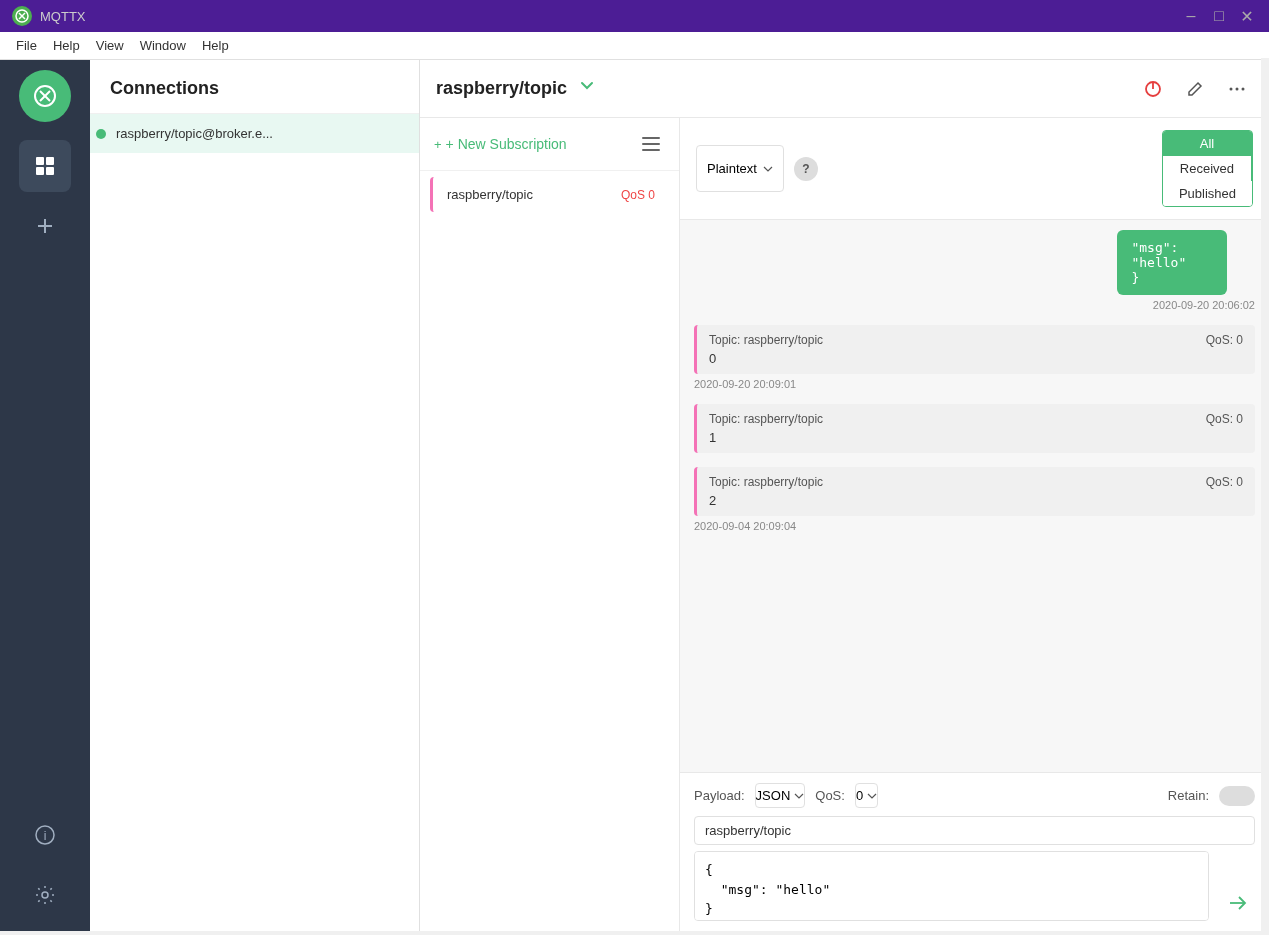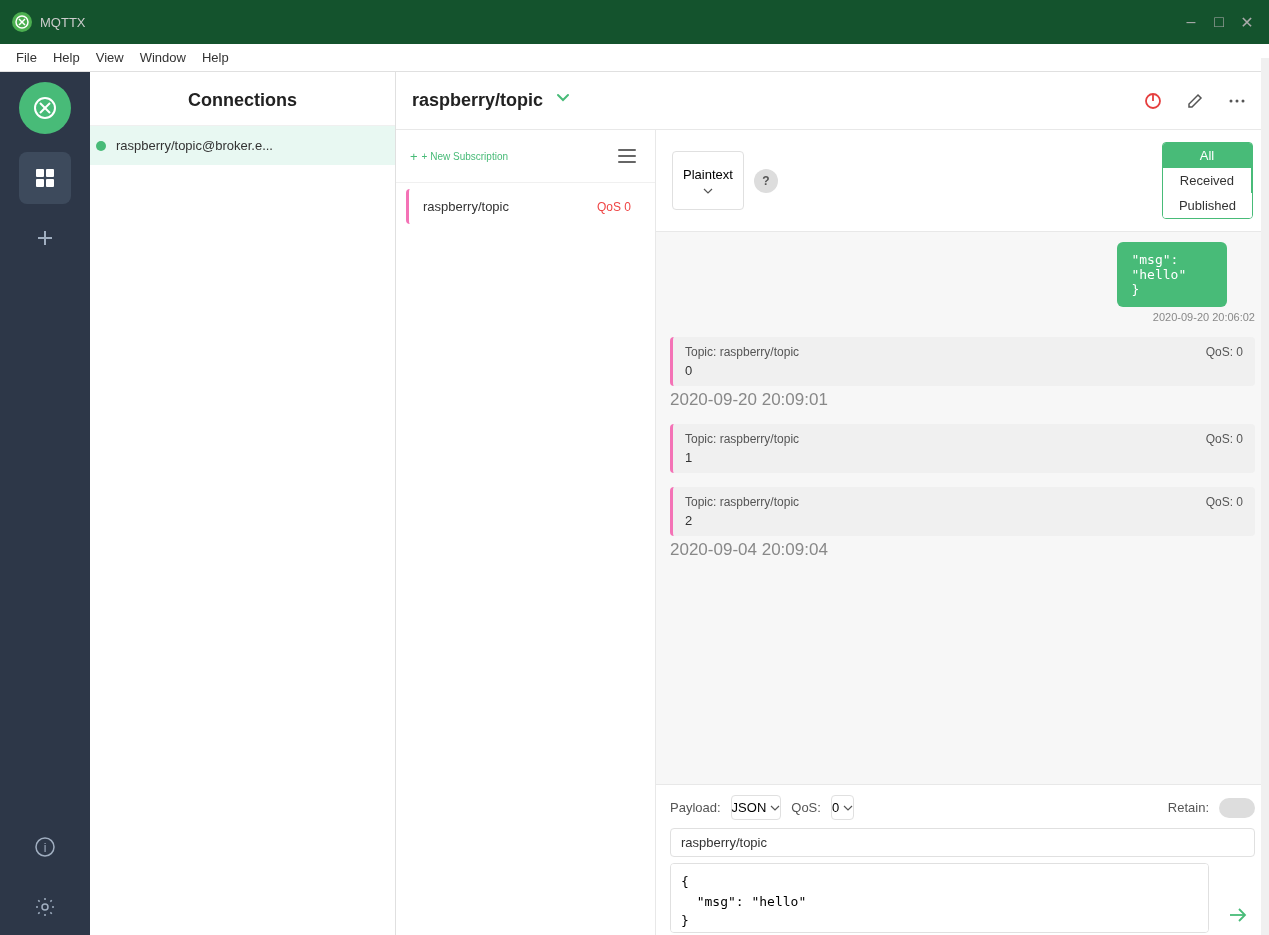--- a/index.html
+++ b/index.html
@@ -1,21 +1,21 @@
 <!DOCTYPE html>
 <html><head>
   <meta charset="utf-8">
   <style>
     * { box-sizing: border-box; margin: 0; padding: 0; }
     body { font-family: -apple-system, BlinkMacSystemFont, 'Segoe UI', sans-serif; font-size: 13px; background: #f0f0f0; width: 1269px; height: 935px; overflow: hidden; }
 
     
     .title-bar {
-      background: #14532d;
-      height: 44px;
+      background: #4c1d95;
+      height: 32px;
       display: flex;
       align-items: center;
       padding: 0 12px;
       color: #ccc;
       font-size: 13px;
       user-select: none;
     }
     .title-bar-logo {
       width: 20px; height: 20px;
       background: #4CAF50;
@@ -74,26 +74,25 @@
     .sidebar-icon-btn {
       width: 52px; height: 52px;
       display: flex; align-items: center; justify-content: center;
       cursor: pointer; color: #a0aec0; border-radius: 8px;
     }
     .sidebar-icon-btn.active { background: #3d4a5c; color: #fff; }
     .sidebar-spacer { flex: 1; }
 
     
     .connections-panel {
-      width: 306px;
+      width: 330px;
       background: #fff;
       border-right: 1px solid #e0e0e0;
       display: flex;
       flex-direction: column;
-      text-align: center;
     }
     .connections-header {
       padding: 18px 20px 14px;
       font-size: 18px;
       font-weight: 700;
       color: #222;
       border-bottom: 1px solid #f0f0f0;
     }
     .connection-item {
       display: flex;
@@ -215,21 +214,20 @@
     .plaintext-select {
       display: flex;
       align-items: center;
       gap: 6px;
       padding: 15px 10px;
       border: 1px solid #e0e0e0;
       border-radius: 4px;
       background: #fff;
       font-size: 13px;
       cursor: pointer;
-      flex-direction: column;
     }
     .filter-tabs {
       display: flex;
       margin-left: auto;
       border: 1px solid #48bb78;
       border-radius: 4px;
       overflow: hidden;
       flex-direction: column;
     }
     .filter-tab {
@@ -305,21 +303,21 @@
       font-size: 12px;
       color: #555;
       margin-bottom: 4px;
     }
     .msg-body {
       font-size: 13px;
       color: #333;
       margin-top: 4px;
     }
     .msg-time {
-      font-size: 17px;
+      font-size: 11px;
       color: #888;
       margin-top: 4px;
     }
 
     
     .compose-area {
       background: #fff;
       border-top: 1px solid #e8e8e8;
       padding: 10px 14px;
     }
@@ -492,21 +490,21 @@
         </svg>
       </div>
     </div>
 
     <div class="message-area">
 
       <div class="subscription-panel">
         <div class="sub-header">
           <div class="new-sub-btn">
             <span>+</span>
-            <span style="color:#48bb78; font-size:10px;">+ New Subscription</span>
+            <span style="color:#48bb78; font-size:14px;">+ New Subscription</span>
           </div>
           <div class="sub-icon-btn">
             <svg width="18" height="14" viewBox="0 0 18 14" fill="#666">
               <rect x="0" y="0" width="18" height="2" rx="1"></rect>
               <rect x="0" y="6" width="18" height="2" rx="1"></rect>
               <rect x="0" y="12" width="18" height="2" rx="1"></rect>
             </svg>
           </div>
         </div>
         <div class="subscription-scroll">

